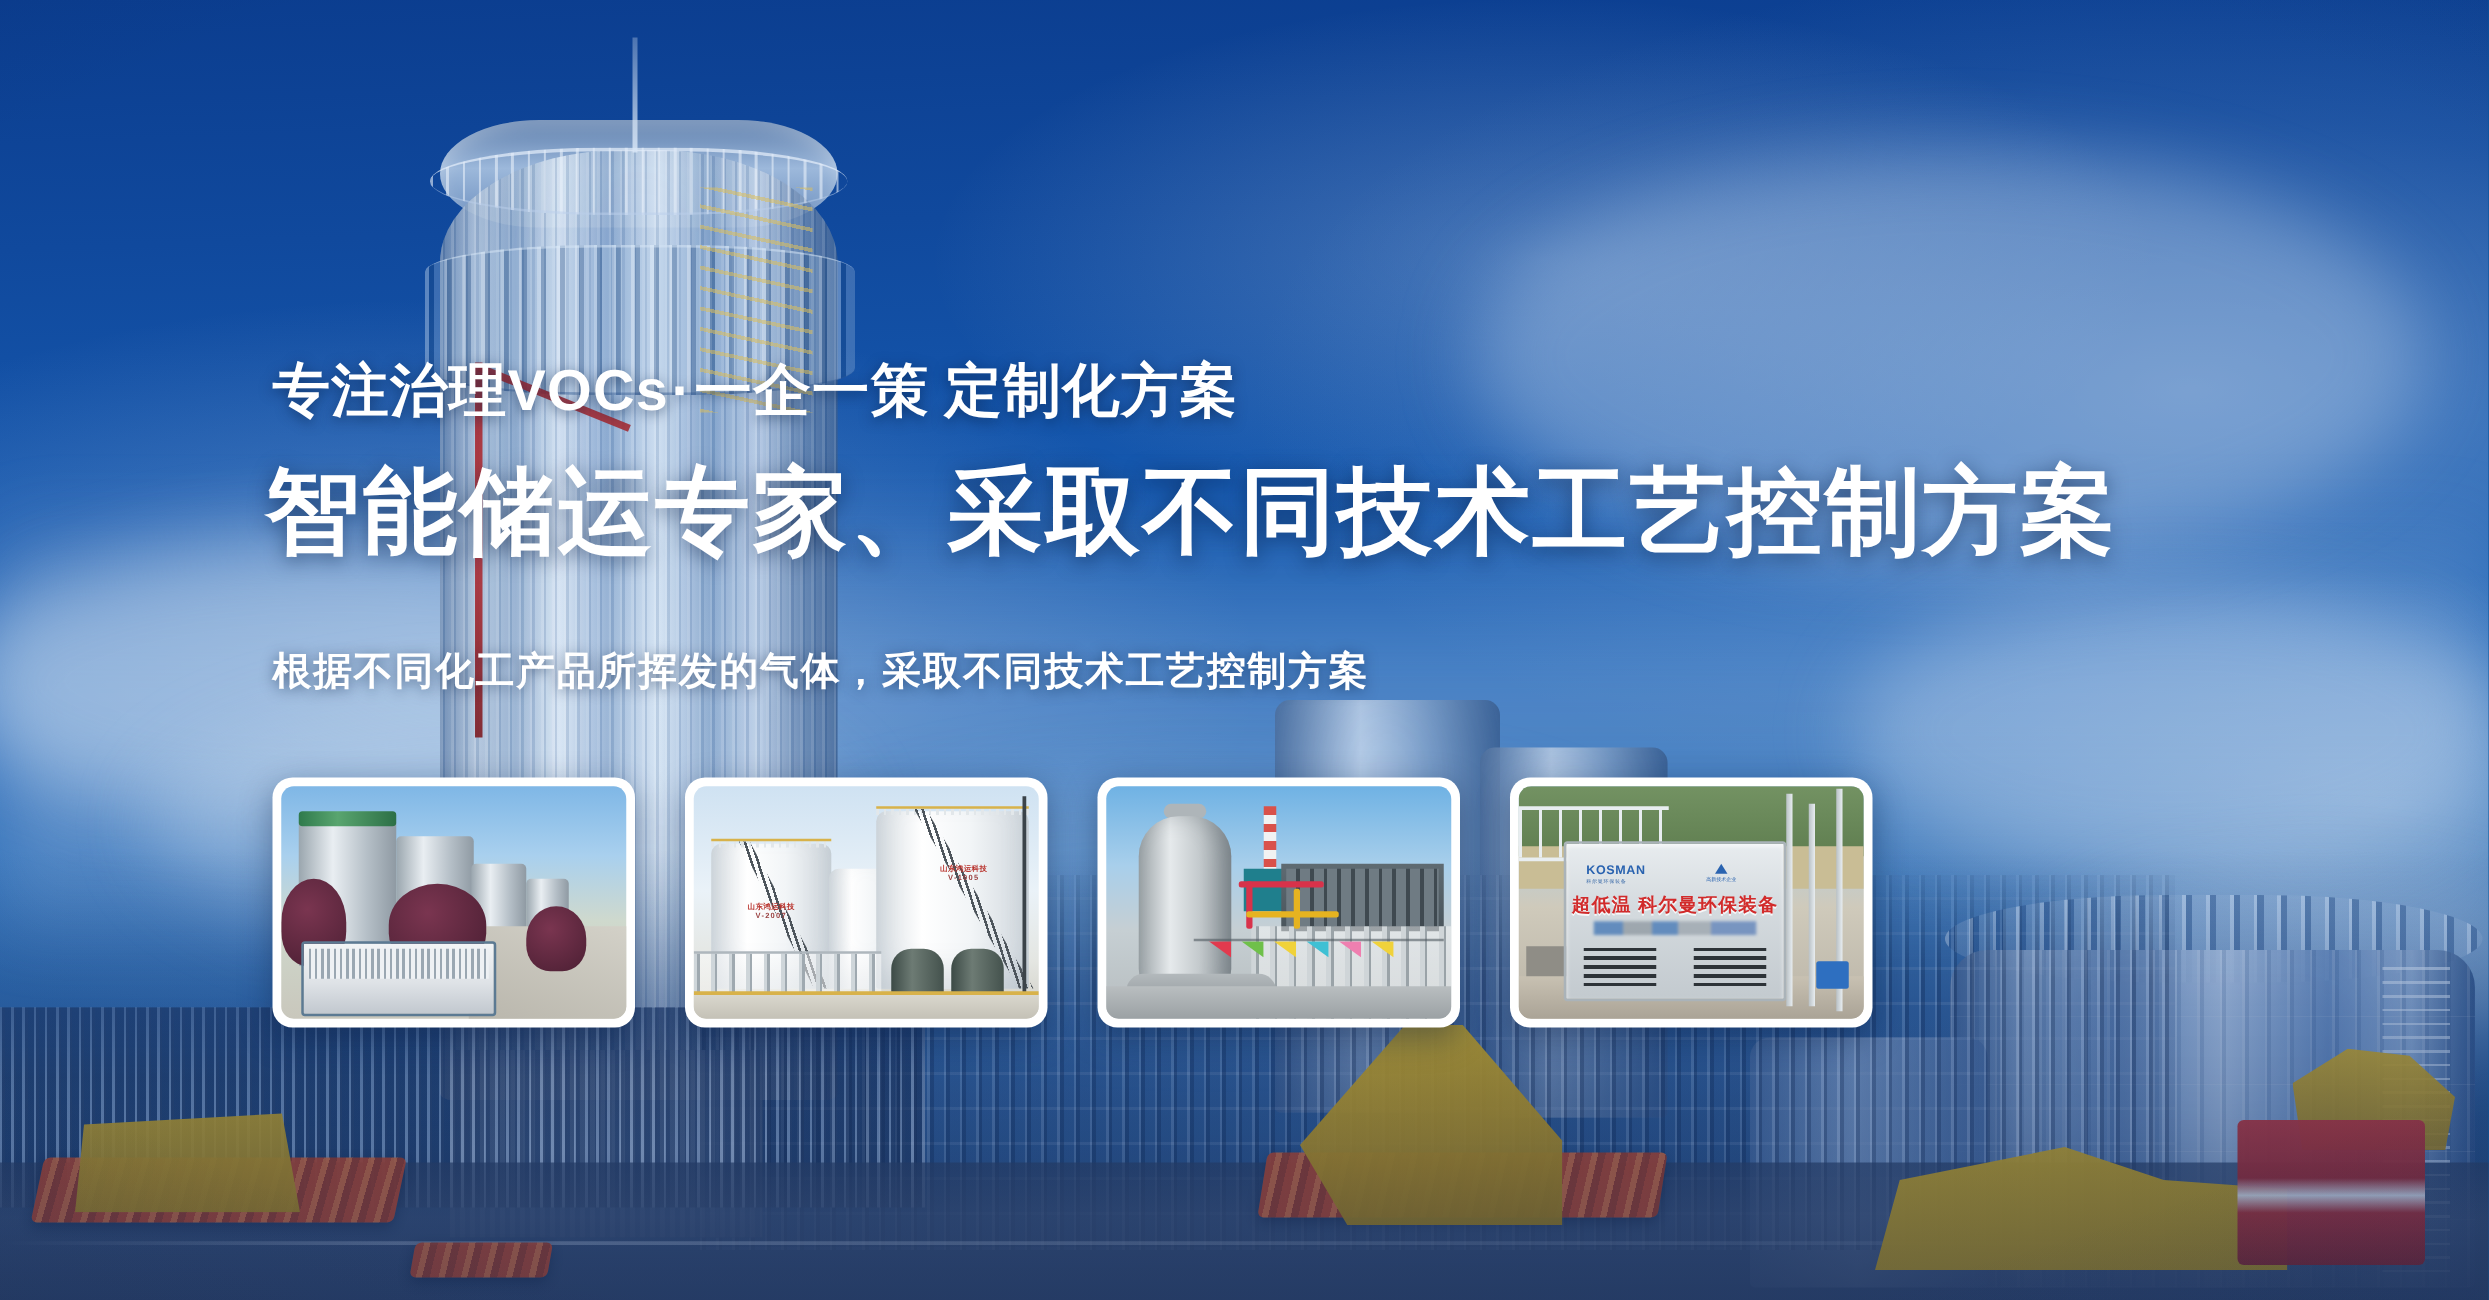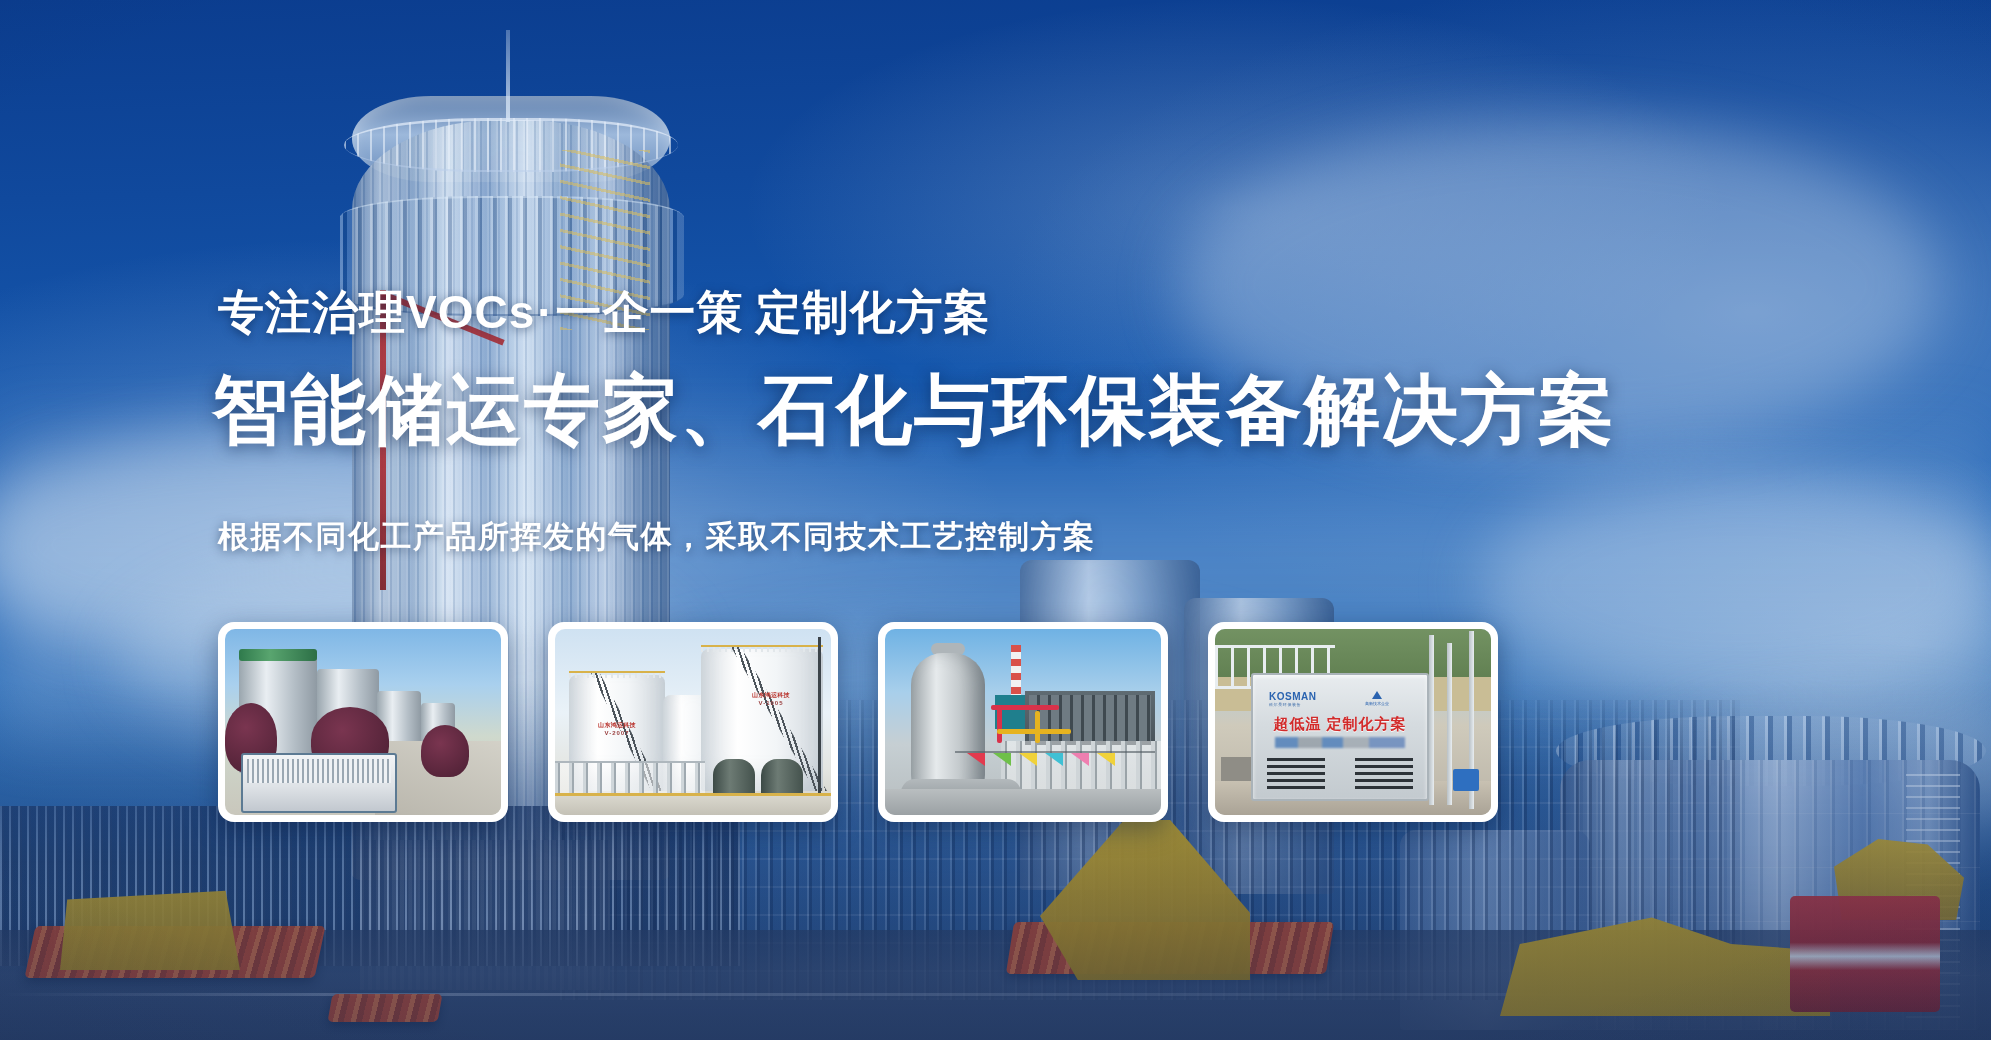--- a/index.html
+++ b/index.html
@@ -446,21 +446,21 @@
   <div class="excavator"></div>
   <div class="truck"></div>
 
   <div class="blue-veil"></div>
   <div class="vignette"></div>
 
   <div class="content">
 
     <div class="eyebrow"><span>专注治理VOCs</span><span class="sep">·</span><span>一企一策</span><span class="tail">定制化方案</span></div>
 
-    <div class="headline">智能储运专家、石化与环保装备解决方案</div>
+    <div class="headline">智能储运专家、采取不同技术工艺控制方案</div>
 
     <div class="subline">根据不同化工产品所挥发的气体，采取不同技术工艺控制方案</div>
 
     <div class="thumbs">
 
       <div class="thumb">
         <div class="thumb-inner t1">
           <div class="tank tk1"></div>
           <div class="tktop"></div>
           <div class="tank tk2"></div>
@@ -521,21 +521,21 @@
         <div class="thumb-inner t4">
           <div class="green"></div>
           <div class="wallv"></div>
           <div class="railv"></div>
           <div class="stone"></div>
           <div class="dirt"></div>
           <div class="cabinet"></div>
           <div class="brand">KOSMAN</div>
           <div class="brandsub">科尔曼环保装备</div>
           <div class="badge"><span class="tri"></span><span>高新技术企业</span></div>
-          <div class="redtxt">超低温 定制化方案</div>
+          <div class="redtxt">超低温 科尔曼环保装备</div>
           <div class="blurline"></div>
           <div class="vent vl"></div>
           <div class="vent vr"></div>
           <div class="post po1"></div>
           <div class="post po2"></div>
           <div class="post po3"></div>
           <div class="bluebox"></div>
         </div>
       </div>
 

